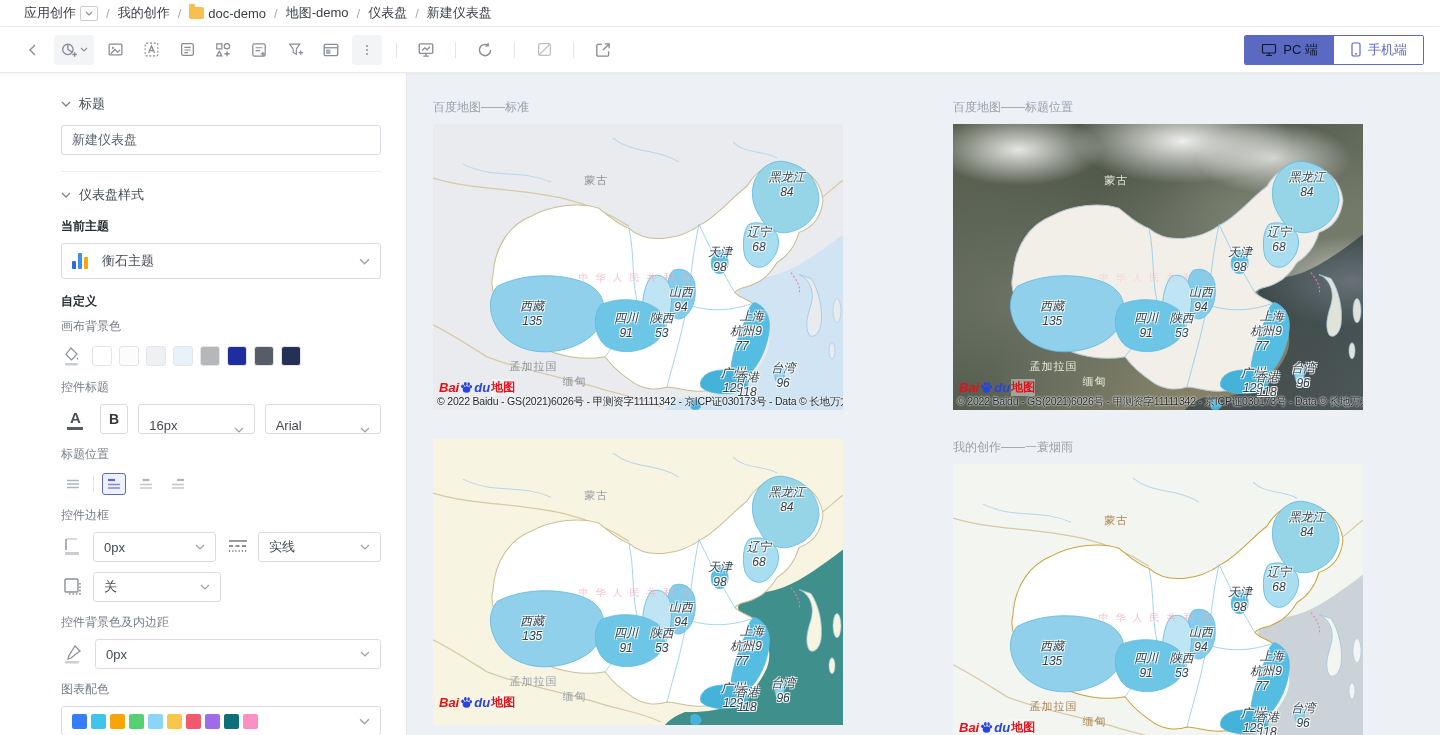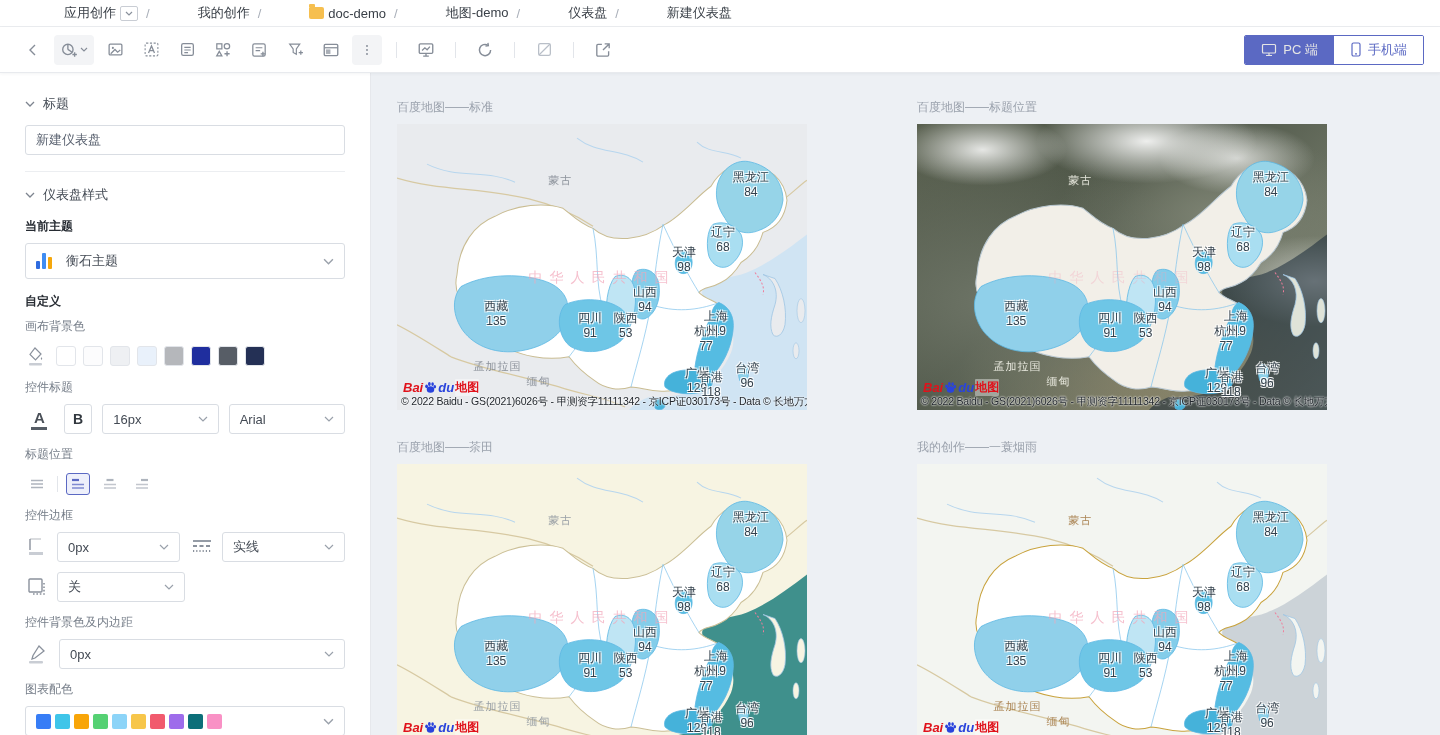--- a/index.html
+++ b/index.html
@@ -7,41 +7,41 @@
     font-family:"Liberation Sans","DejaVu Sans",sans-serif; color:#3c434b; }
 
   
   .crumbbar { height:27px; display:flex; align-items:center; gap:8px; padding:0 24px;
     font-size:13px; color:#3a4048; background:#fff; border-bottom:1px solid #ebedf0; }
   .crumb-dd { display:inline-flex; align-items:center; justify-content:center;
     width:18px; height:15px; border:1px solid #c9cdd4; border-radius:2px; margin-left:4px; color:#8a919c; }
   .crumb-sep { color:#a8aeb8; }
   .folder-ic { width:15px; height:12px; background:#f6bf4f; border-radius:1px 2px 2px 2px; position:relative; display:inline-block; margin-right:4px; }
   .folder-ic:before { content:""; position:absolute; top:-3px; left:0; width:6px; height:3px; background:#f6bf4f; border-radius:1px 1px 0 0; }
-  .crumb-item { display:inline-flex; align-items:center;margin-left:40px; }
+  .crumb-item { display:inline-flex; align-items:center; }
 
   
   .toolbar { height:46px; display:flex; align-items:center; justify-content:space-between;
     padding:0 16px 0 18px; background:#fff; border-bottom:1px solid #e8eaee;
     box-shadow:0 1px 3px rgba(20,30,50,.05); position:relative; z-index:5; }
   .tb-left { display:flex; align-items:center; gap:6px; }
   .tb-btn { display:inline-flex; align-items:center; justify-content:center; width:30px; height:30px;
     background:transparent; border:none; border-radius:4px; color:#868d98; cursor:pointer; }
   .tb-btn svg { display:block; }
   .tb-group { display:inline-flex; align-items:center; gap:2px; padding:0 6px; height:30px;
     background:#f3f4f6; border-radius:4px; color:#868d98; border:none; cursor:pointer; }
   .tb-div { width:1px; height:16px; background:#e2e5ea; margin:0 8px; }
   .tb-right { display:flex; align-items:center; }
   .seg-group { display:flex; border:1px solid #5b69c3; border-radius:2px; overflow:hidden; }
   .seg { display:inline-flex; align-items:center; gap:6px; height:28px; padding:0 16px;
     font-size:13px; border:none; cursor:pointer; background:#fff; color:#5b69c3; }
-  .seg.active { background:#5b69c3; color:#e5e5e5;justify-content:flex-end; }
+  .seg.active { background:#5b69c3; color:#0f172a;justify-content:flex-end; }
 
   
-  .content { display:flex; height:662px; }
+  .content { display:flex; height:662px;padding-left:36px; }
   .sidebar { width:371px; background:#fff; border-right:1px solid #e6e8ec;
     padding:14px 25px 0 25px; overflow:hidden; flex:none; font-size:12px; }
   .canvas { flex:1; background:#edf0f4; padding:26px 0 0 26px; overflow:hidden; }
 
   
   .sec-head { display:flex; align-items:center; gap:8px; font-size:13px; color:#434a54; margin:8px 0 12px; cursor:pointer; }
   .sec-head .chev { color:#7d848f; }
   .divider { height:1px; background:#eceef1; margin:16px 0 14px; }
   .txt-input { width:100%; height:30px; border:1px solid #d9dde3; border-radius:3px;
     padding:0 10px; font-size:13px; color:#5a6270; outline:none; background:#fff; }
@@ -61,21 +61,21 @@
   .swatch-row { display:flex; align-items:center; gap:7px; margin:10px 0 2px; }
   .bucket { width:22px; height:22px; margin-right:2px; color:#8a919c; }
   .swatch { width:20px; height:20px; border-radius:3px; border:1px solid #e2e5ea; cursor:pointer; }
 
   .font-row { display:flex; align-items:center; gap:10px; margin-top:8px; }
   .btn-A { width:30px; height:30px; display:flex; flex-direction:column; align-items:center; justify-content:center;
     border:none; background:transparent; cursor:pointer; font-size:15px; font-weight:bold; color:#4a5058; }
   .btn-A .underbar { width:16px; height:3px; background:#565d66; margin-top:1px; }
   .btn-B { width:30px; height:30px; border:1px solid #d9dde3; border-radius:3px; background:#fff;
     font-size:14px; font-weight:bold; color:#32383f; cursor:pointer; }
-  .sel-sm { width:121px; }
+  .sel-sm { width:121px;align-items:flex-end; }
 
   .align-row { display:flex; align-items:center; gap:8px; margin-top:10px; }
   .align-btn { width:24px; height:22px; display:flex; align-items:center; justify-content:center;
     border:1px solid transparent; border-radius:3px; background:transparent; cursor:pointer; color:#aeb4bd; }
   .align-btn.selected { border-color:#5b69c3; background:#eef0fb; color:#5b69c3; }
   .align-div { width:1px; height:16px; background:#e2e5ea; }
 
   .ctrl-grid { display:flex; flex-direction:column; gap:10px; margin-top:8px; }
   .ctrl-row { display:flex; align-items:center; gap:10px; }
   .ctrl-ic { width:24px; height:24px; flex:none; color:#8a919c; }
@@ -120,29 +120,29 @@
       linear-gradient(135deg,#59604f,#4c5446 40%,#6e7565 70%,#8d9180);
   }
   .satellite .map .river, .satellite .map .lake, .satellite .map .cborder { display:none; }
   .satellite .map .korea { fill:#dfe3d8; }
   .satellite .map .isle { fill:#dfe3d8; }
 
   .map .labels { position:absolute; inset:0; }
   .plabel { position:absolute; transform:translate(-50%,-50%); text-align:center;
     font-size:12px; line-height:1.25; color:#33404b; white-space:nowrap;
     text-shadow:-1px -1px 0 rgba(255,255,255,.9), 1px -1px 0 rgba(255,255,255,.9),
-                -1px 1px 0 rgba(255,255,255,.9), 1px 1px 0 rgba(255,255,255,.9); }
+                -1px 1px 0 rgba(255,255,255,.9), 1px 1px 0 rgba(255,255,255,.9);font-style:italic; }
   .plabel .p-val { display:block; }
   .clabel { position:absolute; transform:translate(-50%,-50%); font-size:11px; white-space:nowrap;
     color:var(--country,#8d939c); letter-spacing:1px; }
   .standard .map { --country:#8d939c; } .tea .map { --country:#9aa0a6; }
   .rain .map { --country:#ab8555; } .satellite .map { --country:rgba(245,245,235,.9); }
 
   .watermark { position:absolute; left:50%; top:54%; transform:translate(-50%,-50%);
-    color:#f2a7ba; opacity:.7; font-size:14px; letter-spacing:7px; white-space:nowrap; }
+    color:#f2a7ba; opacity:.7; font-size:10px; letter-spacing:7px; white-space:nowrap; }
   .satellite .watermark { opacity:.35; }
 
   .bd-logo { position:absolute; left:6px; bottom:14px; display:flex; align-items:center; gap:1px;
     font-weight:bold; font-size:13px; font-style:italic; }
   .bd-bai { color:#e0121b; }
   .bd-du { color:#2943dc; }
   .bd-map { color:#e0121b; font-style:normal; font-size:12px; background:rgba(255,255,255,.4); border-radius:1px; }
   .attribution { position:absolute; left:4px; right:0; bottom:1px; font-size:10.5px; color:#23282e;
     white-space:nowrap; letter-spacing:-.2px;
     text-shadow:0 0 2px #fff, 0 0 2px #fff; }
@@ -654,21 +654,20 @@
           <ellipse cx="13.3" cy="7" rx="1.6" ry="2.1" fill="#2943dc"></ellipse>
         </svg>
         <span class="bd-du">du</span>
         <span class="bd-map">地图</span>
       </div>
       <div class="attribution">© 2022 Baidu - GS(2021)6026号 - 甲测资字11111342 - 京ICP证030173号 - Data © 长地万方</div>
     </div>
   </figure>
 
   <figure class="map-card tea">
-    <figcaption class="map-title">百度地图——茶田</figcaption>
     <div class="map">
       <svg class="geo" viewBox="0 0 410 285" preserveAspectRatio="none">
 
         <path class="sea" d="M410,110 C390,125 370,140 350,148 C335,154 320,152 308,162 C300,170 310,180 322,186 C334,196 340,212 334,228 C326,246 314,258 300,264 C284,272 266,272 252,272 C242,276 236,280 232,285 L410,285 Z"></path>
 
         <path class="river" d="M30,40 C60,55 90,45 118,58"></path>
         <path class="river" d="M180,14 C200,30 224,24 246,38"></path>
         <path class="river" d="M300,18 C312,30 330,26 344,34"></path>
         <ellipse class="lake" cx="156" cy="150" rx="6" ry="3.4"></ellipse>
 

